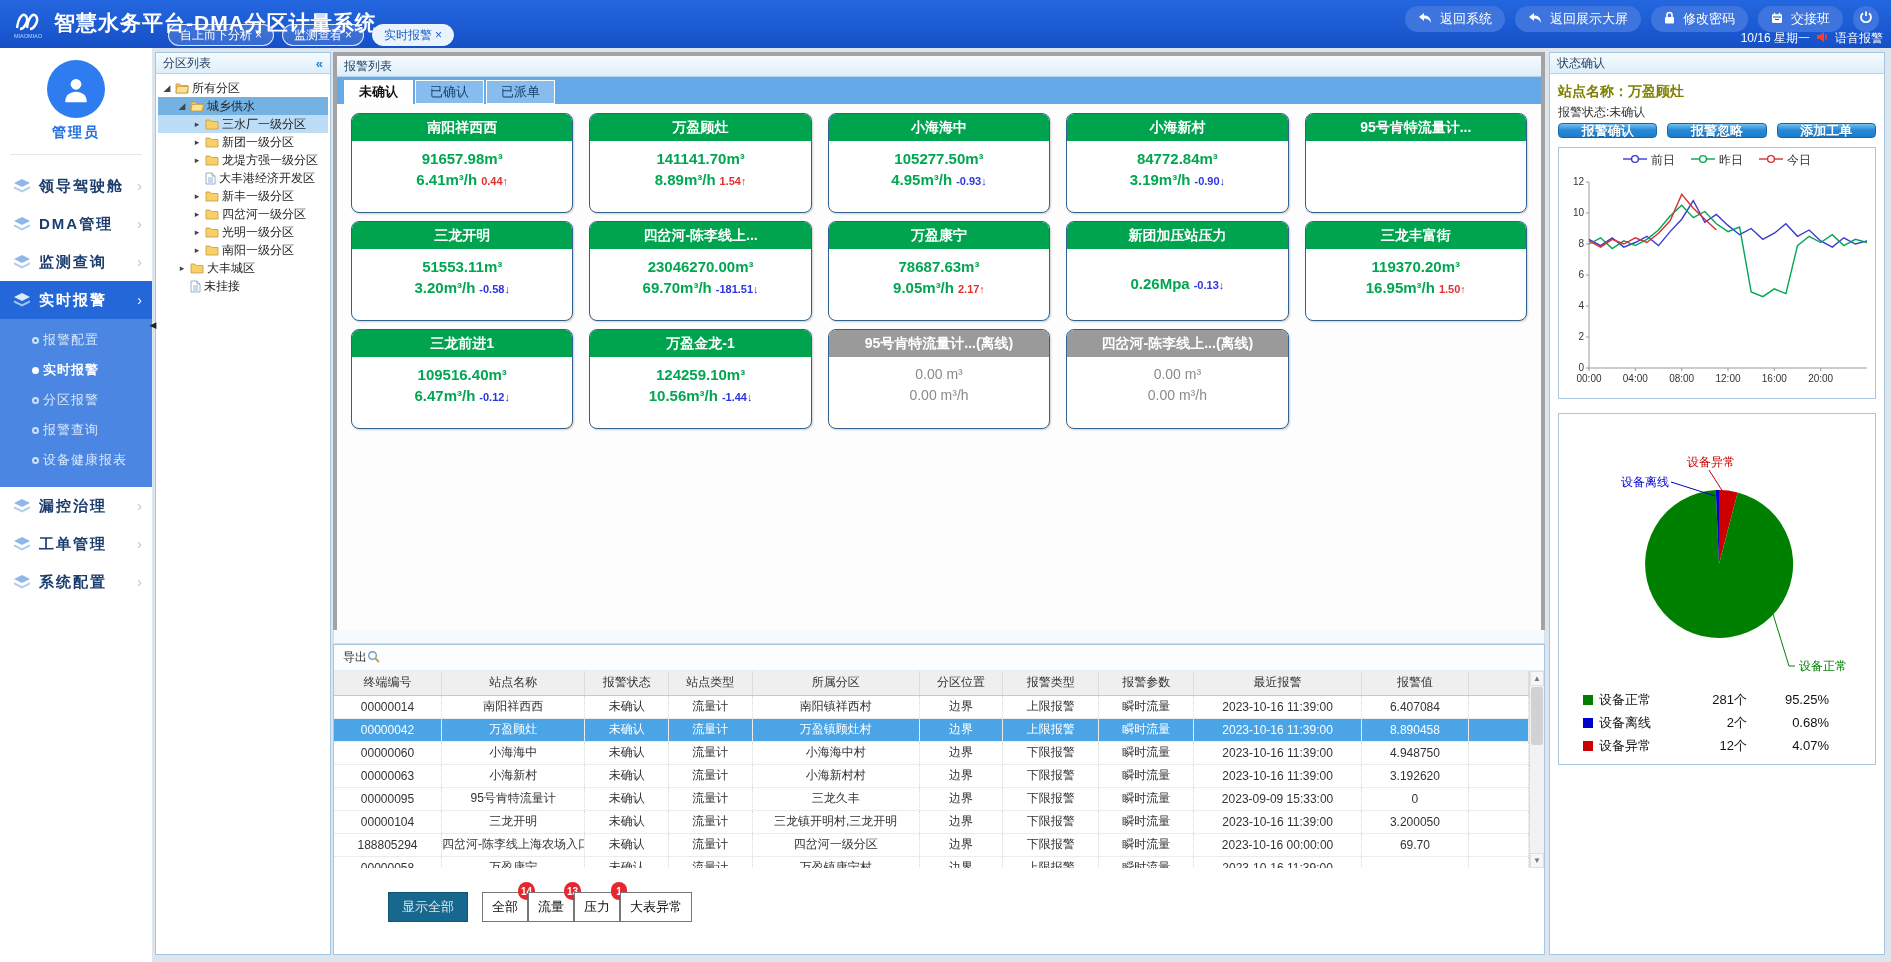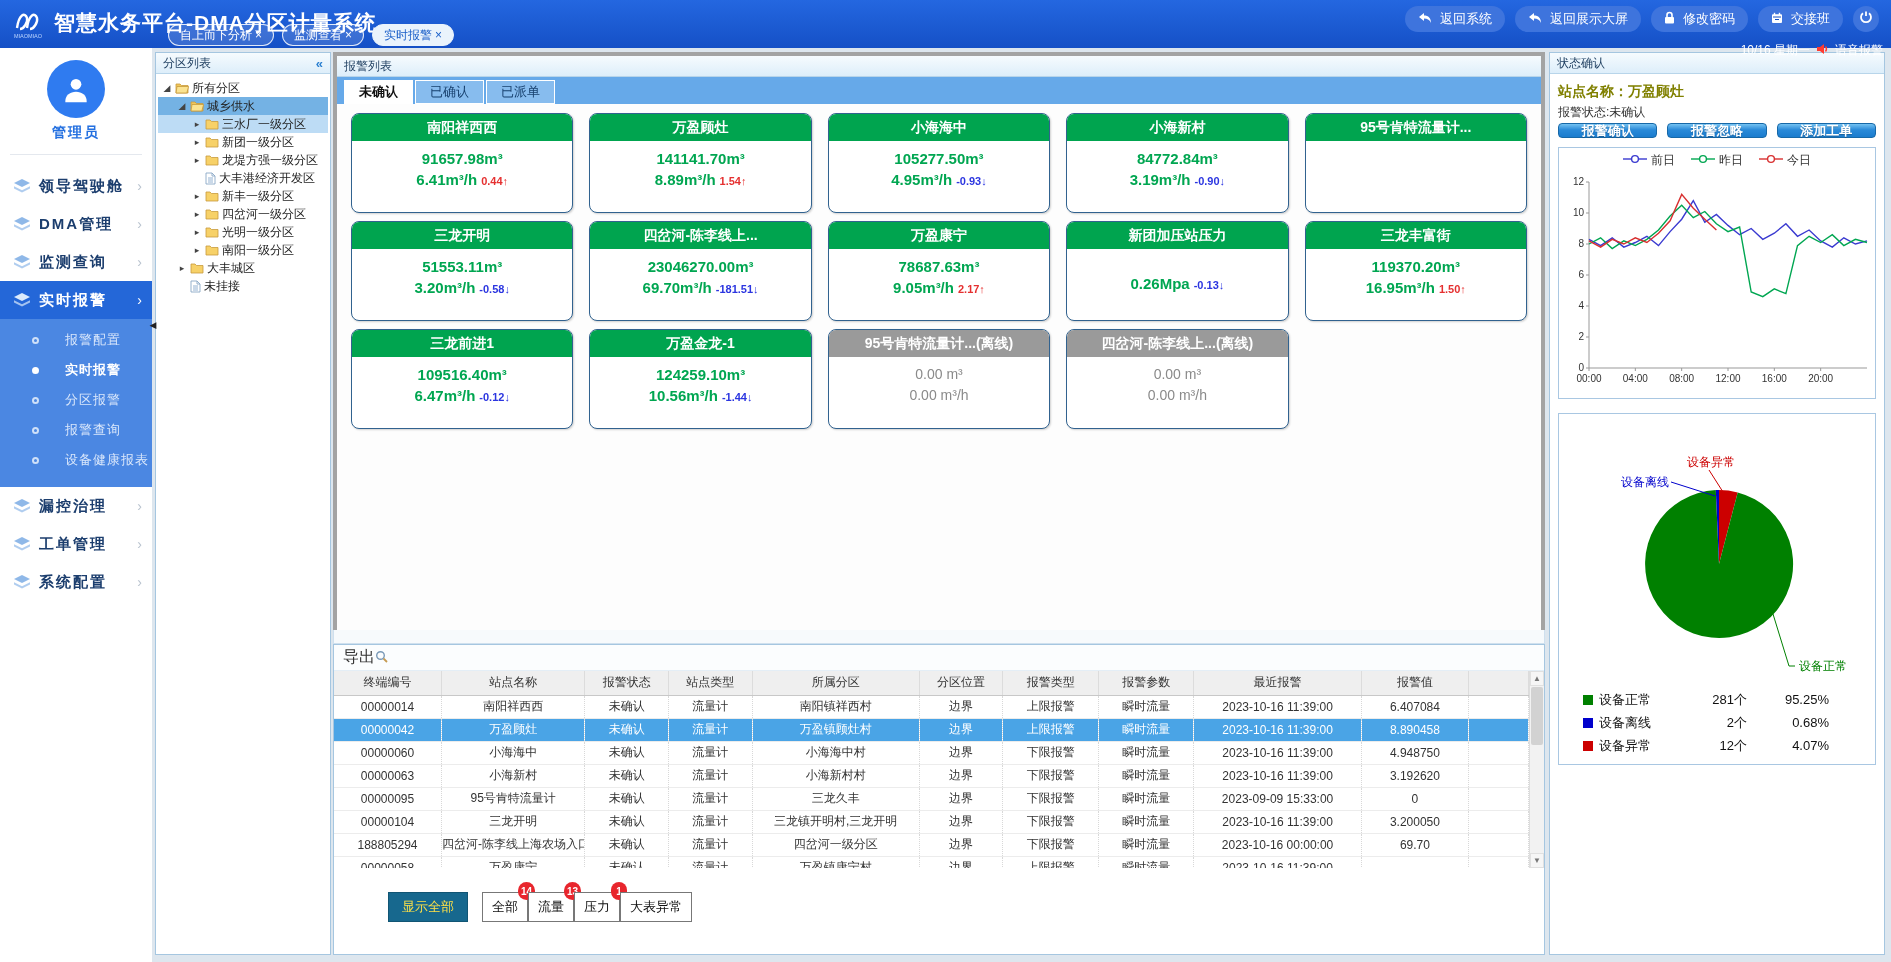--- a/index.html
+++ b/index.html
@@ -9,42 +9,42 @@
   
   .top-header { position:absolute; left:0; top:0; width:100%; height:48px;
     background:linear-gradient(180deg,#2467e0,#1550c6); z-index:20; }
   .logo { position:absolute; left:8px; top:6px; }
   .app-title { position:absolute; left:54px; top:9px; color:#fff; font-size:21px; font-weight:bold; letter-spacing:1px; white-space:nowrap; }
   .header-actions { position:absolute; right:48px; top:6px; display:flex; gap:10px; }
   .hbtn { height:26px; border-radius:13px; background:#3e74dd; color:#fff; font-size:13px;
     display:flex; align-items:center; gap:8px; padding:0 13px; cursor:pointer; white-space:nowrap; }
   .power-btn { position:absolute; right:12px; top:6px; width:26px; height:26px; border-radius:50%;
     background:#3e74dd; display:flex; align-items:center; justify-content:center; cursor:pointer; }
-  .header-sub { position:absolute; right:8px; top:42px; display:flex; align-items:center; gap:6px;
+  .header-sub { position:absolute; right:8px; top:30px; display:flex; align-items:center; gap:6px;
     color:#fff; font-size:12px; white-space:nowrap; }
   .tab-strip { position:absolute; left:168px; bottom:2px; display:flex; gap:8px; }
   .ht { height:22px; border-radius:11px; border:1px solid rgba(255,255,255,.85); background:rgba(255,255,255,.15);
     color:#fff; font-size:12px; display:flex; align-items:center; padding:0 11px; gap:3px; cursor:pointer; white-space:nowrap; }
   .ht.active { background:#eaf3fc; color:#1a5fc8; border-color:#eaf3fc; }
 
   
   .sidebar { position:absolute; left:0; top:48px; width:152px; bottom:0; background:#fff; z-index:10; }
   .avatar { width:58px; height:58px; border-radius:50%; background:#2f7bf0; margin:12px auto 6px;
     display:flex; align-items:center; justify-content:center; }
   .user-name { text-align:center; color:#2470e0; font-weight:bold; font-size:14px; letter-spacing:2px; }
   .sidebar-divider { border-top:1px solid #e4e8ee; margin:12px 10px; }
   .menu-item { height:38px; display:flex; align-items:center; padding:0 10px 0 14px; cursor:pointer; }
   .mi-icon { color:#8fb8e8; display:flex; }
   .mi-label { flex:1; font-size:15px; font-weight:bold; color:#1c3e6e; letter-spacing:2px; margin-left:9px; white-space:nowrap; }
   .menu-item .chev { color:#b9c3cf; font-size:14px; }
   .menu-item.active { background:#2467d8; }
   .menu-item.active .mi-label, .menu-item.active .chev { color:#fff; }
   .menu-item.active .mi-icon { color:#dcebfc; }
   .submenu { background:#4b87e2; padding:6px 0 12px; }
-  .sub-item { height:30px; display:flex; align-items:center; padding-left:32px; gap:26px; cursor:pointer; }
+  .sub-item { height:30px; display:flex; align-items:center; padding-left:32px; gap:4px; cursor:pointer; }
   .bullet { width:7px; height:7px; border-radius:50%; border:2px solid #cfe0f8; background:transparent; flex:none; }
   .sub-label { font-size:13px; color:#d9e7fb; letter-spacing:1px; white-space:nowrap; }
   .sub-item.active .bullet { background:#fff; border-color:#fff; }
   .sub-item.active .sub-label { color:#fff; font-weight:bold; }
 
   
   .panel-header { height:21px; background:linear-gradient(180deg,#f6fbfe,#ddeefa); border-bottom:1px solid #b8d5ea;
     display:flex; align-items:center; padding:0 7px; font-size:12px; color:#1c3c5e; }
   .ph-title { flex:1; white-space:nowrap; }
   .collapse-icon { color:#2a7fd0; font-size:13px; font-weight:bold; cursor:pointer; }
@@ -79,36 +79,36 @@
   .card.offline .cv { color:#8a8a8a; font-weight:normal; font-size:14px; }
   .delta { font-size:11px; margin-left:4px; font-weight:bold; }
   .delta.up { color:#e53030; } .delta.down { color:#2b35e0; }
   .card.pressure .card-body { padding-top:24px; }
 
   .splitter { position:absolute; left:0; top:578px; width:100%; height:14px; background:#f7fafc;
     border:1px solid #cfe0ee; border-top:none; }
 
   
   .table-panel { position:absolute; left:0; top:592px; width:100%; height:311px; background:#fff; border:1px solid #a5c6e0; }
-  .table-toolbar { height:26px; display:flex; align-items:center; gap:0; padding:0 9px; font-size:16px; color:#333;
+  .table-toolbar { height:26px; display:flex; align-items:center; gap:0; padding:0 9px; font-size:12px; color:#333;
     background:#fbfdfe; border-bottom:1px solid #e4eef6; }
   .table-wrap { position:relative; height:197px; overflow:hidden; }
   table { width:calc(100% - 15px); border-collapse:collapse; table-layout:fixed; }
   th { background:#efefef; font-size:12px; font-weight:normal; color:#333; height:24px;
     border-right:1px solid #dcdcdc; border-bottom:1px solid #c8c8c8; white-space:nowrap; overflow:hidden; }
   td { font-size:12px; color:#333; height:23px; text-align:center; border-right:1px dotted #d8d8d8;
     border-bottom:1px solid #ececec; white-space:nowrap; overflow:hidden; }
   tr.selected td { background:#4aa4e6; color:#fff; }
   .vscroll { position:absolute; right:0; top:0; width:15px; height:100%; background:#f2f2f2; border-left:1px solid #ddd; }
   .varrow { height:15px; display:flex; align-items:center; justify-content:center; font-size:8px; color:#777;
     background:#f6f6f6; border:1px solid #e0e0e0; cursor:pointer; }
   .varrow.down { position:absolute; bottom:0; left:0; right:0; }
   .vthumb { position:absolute; left:1px; right:1px; top:16px; height:58px; background:#d2d2d2; border-radius:2px; cursor:pointer; }
   .filter-bar { display:flex; align-items:flex-start; padding:24px 0 0 54px; gap:14px; }
-  .show-all-btn { width:80px; height:30px; background:#17688e; color:#fde047; font-size:13px; border:1px solid #115574;
+  .show-all-btn { width:80px; height:30px; background:#17688e; color:#e5e5e5; font-size:13px; border:1px solid #115574;
     display:flex; align-items:center; justify-content:center; cursor:pointer; }
   .filter-btn { position:relative; height:30px; background:#fff; border:1px solid #777; font-size:13px; color:#111;
     display:flex; align-items:center; padding:0 9px; cursor:pointer; white-space:nowrap; }
   .badge { position:absolute; top:-11px; right:-8px; min-width:16px; height:18px; border-radius:9px; background:#e8262d;
     color:#fff; font-size:10px; font-weight:bold; display:flex; align-items:center; justify-content:center; padding:0 3px; }
 
   
   .right-panel { position:absolute; left:1549px; top:52px; width:336px; height:903px; background:#fff; border:1px solid #a5c6e0; }
   .rp-body { padding:5px 8px; }
   .station-label { font-size:14px; font-weight:bold; color:#808000; margin:4px 0 3px; white-space:nowrap; }

